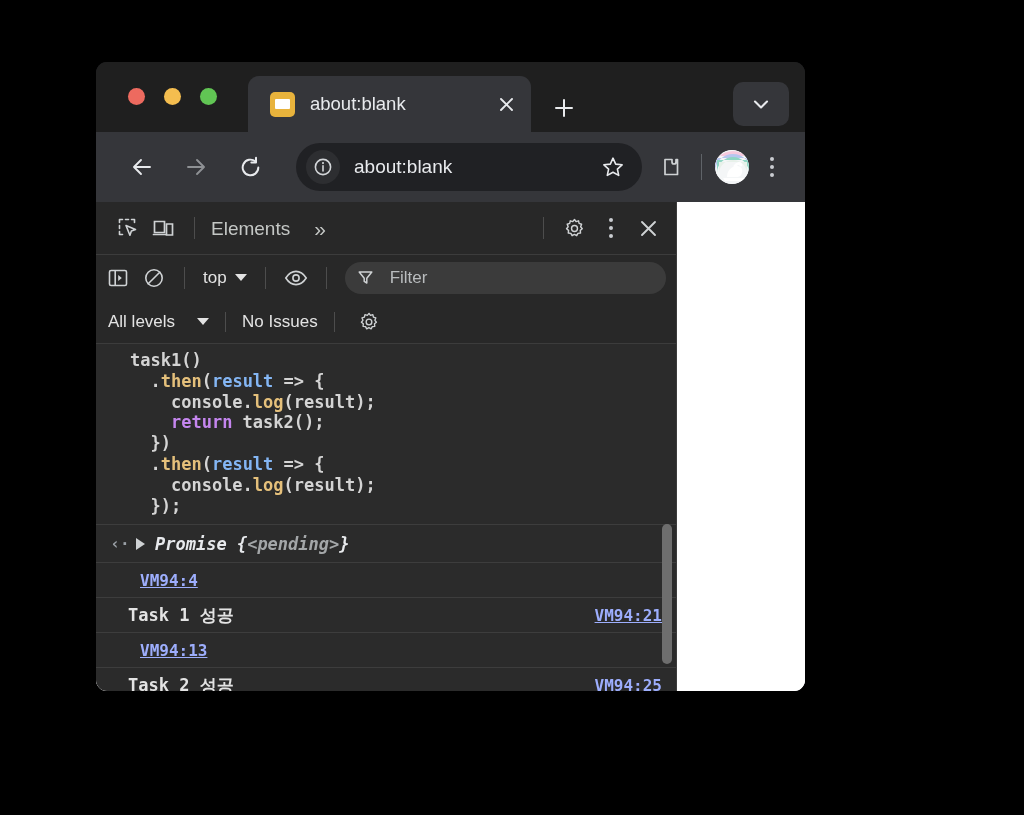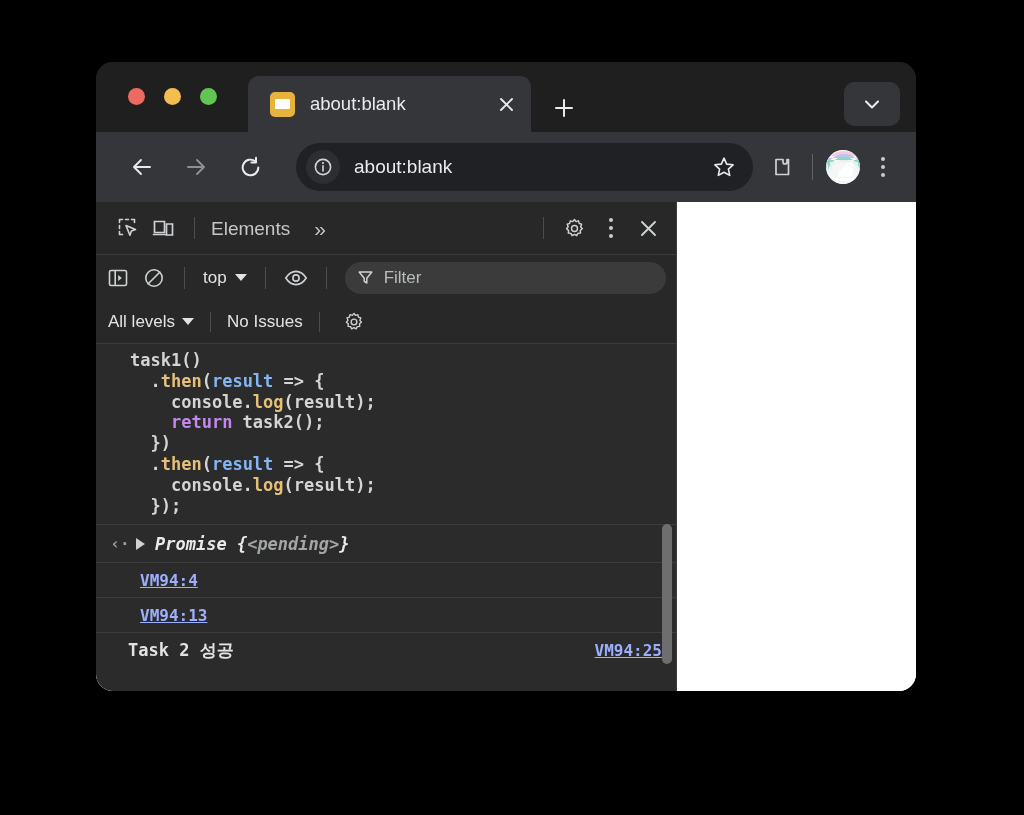--- a/index.html
+++ b/index.html
@@ -13,24 +13,24 @@
   body {
     font-family: "Liberation Sans", sans-serif;
     -webkit-font-smoothing: antialiased;
   }
 
   
   #browser-window {
     position: absolute;
     left: 96px;
     top: 62px;
-    width: 820px;
+    width: 709px;
     height: 629px;
     background: #202124;
-    border-radius: 17px;
+    border-radius: 11px;
     overflow: hidden;
   }
 
   
   .tabstrip {
     position: relative;
     height: 70px;
     background: #1f1f1f;
     display: flex;
     align-items: flex-end;
@@ -331,39 +331,39 @@
     display: flex;
     align-items: center;
     padding: 0 12px;
     box-sizing: border-box;
     margin-left: 6px;
     min-width: 0;
   }
   .filter-placeholder {
     color: #b9bcbe;
     font-size: 17px;
-    margin-left: 10px;
+    margin-left: 16px;
   }
 
   .dt-levelbar {
     height: 44px;
     background: #282828;
     display: flex;
     align-items: center;
     padding: 0 12px;
     box-sizing: border-box;
     border-bottom: 1px solid #3c3c3c;
     flex: none;
   }
   .level-item {
     color: #e3e3e3;
     font-size: 17px;
     display: flex;
     align-items: center;
-    gap: 7px;
+    gap: 22px;
     white-space: nowrap;
   }
   .lv-sep {
     width: 1px;
     height: 20px;
     background: #4d4d4d;
     margin: 0 16px;
     flex: none;
   }
 
@@ -689,20 +689,24 @@
             <span class="ret-arrow">‹·</span>
             <span class="disclosure"></span>
             <span class="promise-text"><span>Promise </span><span>{</span><span class="dim">&lt;pending&gt;</span><span>}</span></span>
           </div>
 
           <div id="log-list">
               <div class="entry entry-log">
                 <span class="log-src">VM94:4</span>
               </div>
               <div class="entry entry-log">
+                <span class="log-msg">Task 1 성공</span>
+                <span class="log-src">VM94:21</span>
+              </div>
+              <div class="entry entry-log">
                 <span class="log-src">VM94:13</span>
               </div>
               <div class="entry entry-log">
                 <span class="log-msg">Task 2 성공</span>
                 <span class="log-src">VM94:25</span>
               </div>
             </div>
         </div>
 
         <div class="console-scrollbar">

